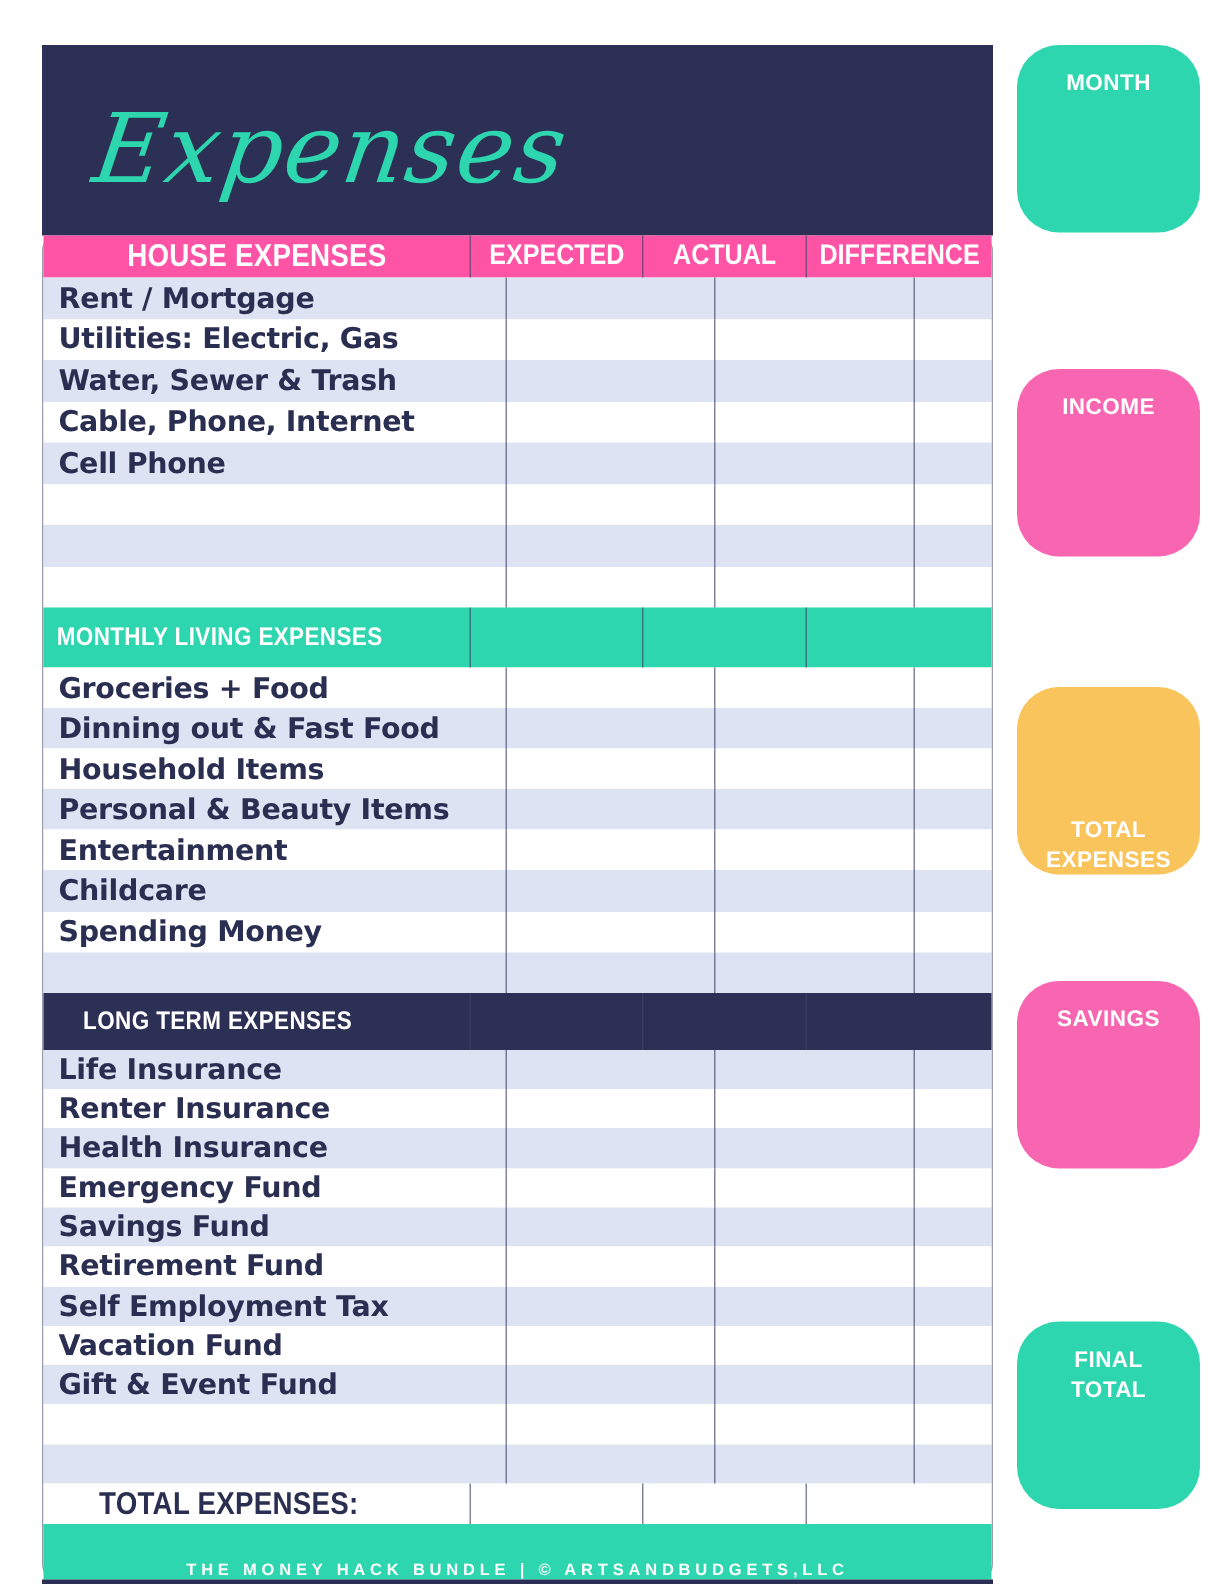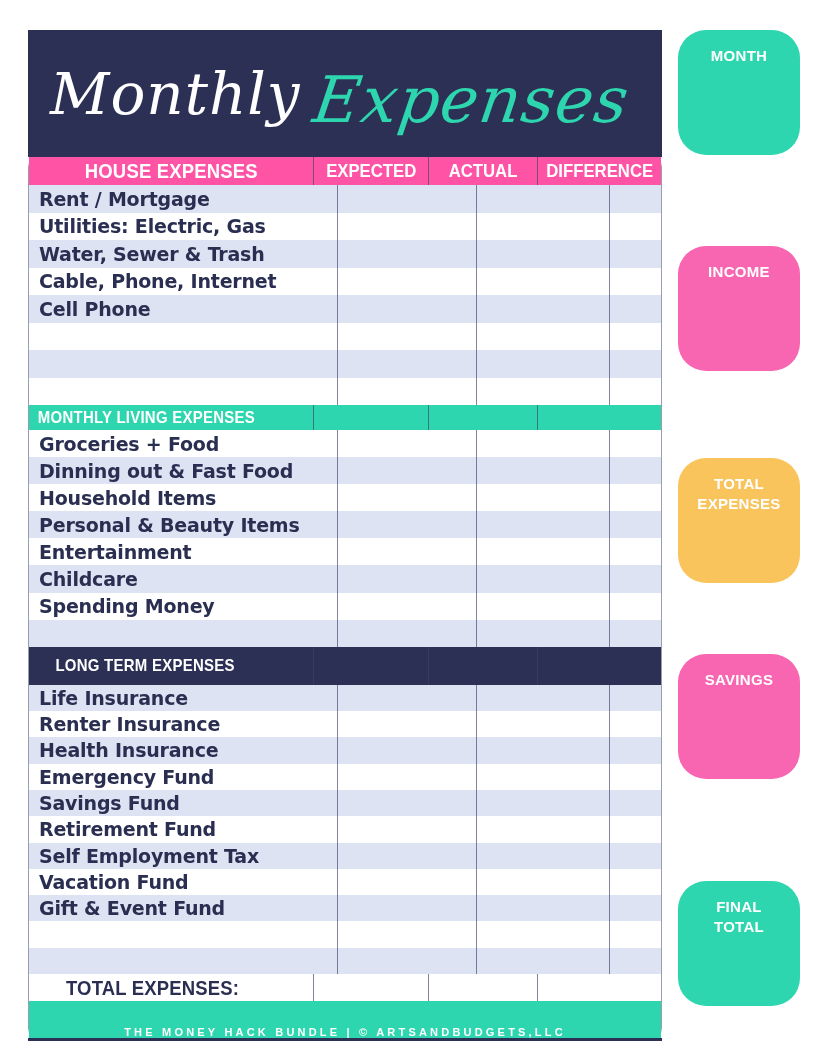--- a/index.html
+++ b/index.html
@@ -34,21 +34,21 @@
   .grid-row .c + .c{border-left:1px solid rgba(62,68,100,0.65);}
 
   .phead{height:28px;background:var(--pink);}
   .phead .c{justify-content:center;}
   .phead-label{color:#fff;font-weight:bold;font-size:21px;letter-spacing:0.2px;}
   .col-label{color:#fff;font-weight:bold;font-size:19px;}
   .cond{display:inline-block;transform:scaleX(0.88);transform-origin:center;white-space:nowrap;}
   .cond-left{display:inline-block;transform:scaleX(0.88);transform-origin:left center;white-space:nowrap;}
 
   .bar{color:#fff;}
-  .bar-teal{height:25px;background:var(--teal);}
+  .bar-teal{height:40px;background:var(--teal);}
   .bar-navy{height:38px;background:var(--navy);}
   .bar .bar-label{font-weight:bold;font-size:17px;letter-spacing:0.3px;padding-left:10px;}
   .bar-navy .bar-label{padding-left:30px;}
 
   .row{background:#ffffff;gap:24px;}
   .row.shaded{background:var(--rowShade);}
   .sec-0 .row, .row.sec-0{height:27.5px;}
   .row.sec-1{height:27.1px;}
   .row.sec-2{height:26.3px;}
   .row-label{
@@ -77,36 +77,35 @@
   .side-box{
     position:absolute;left:0;width:122px;height:125px;border-radius:28px;
     display:flex;justify-content:center;box-sizing:border-box;padding-top:16px;
   }
   .side-box .side-label{
     color:#ffffff;font-weight:bold;font-size:15px;letter-spacing:0.3px;
     text-align:center;line-height:1.3;max-width:86px;
   }
   .side-box:nth-child(1){top:0;}
   .side-box:nth-child(2){top:216px;}
-  .side-box:nth-child(3){top:428px;}
+  .side-box:nth-child(3){top:428px;align-items:flex-end;}
   .side-box:nth-child(4){top:624px;}
   .side-box:nth-child(5){top:851px;}
   .box-teal{background:var(--teal);}
   .box-pink{background:var(--pinkSoft);}
   .box-yellow{background:var(--yellow);}
 </style>
 </head>
 <body>
 
 <div class="page">
 
   <div class="sheet">
 
     <div class="title-block">
-      <span class="title-primary">Monthly</span>
       <span class="title-accent">Expenses</span>
     </div>
 
     <div class="table-body">
 
       <div class="grid-row phead">
         <div class="c">
           <span class="phead-label cond">HOUSE EXPENSES</span>
         </div>
         <div class="c">

